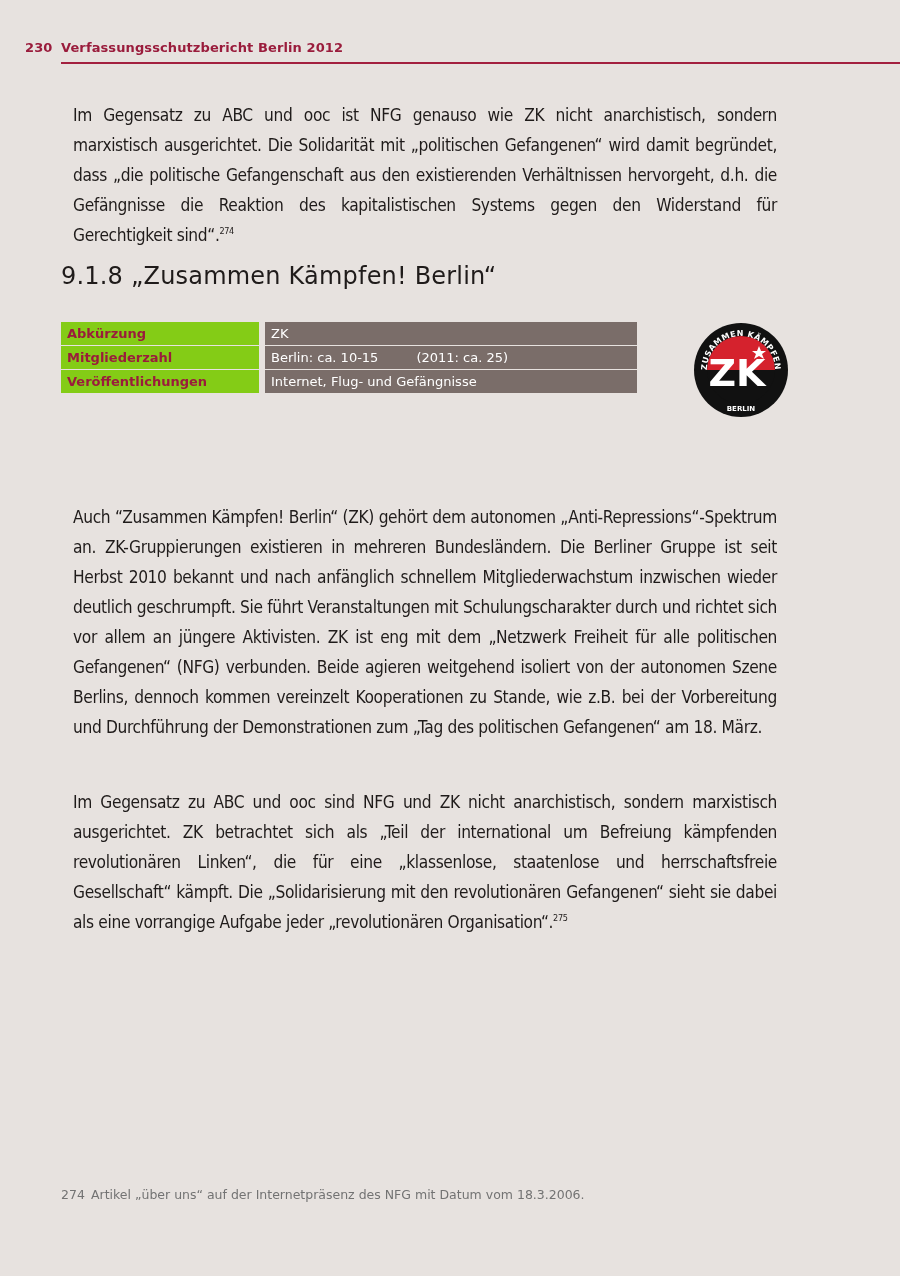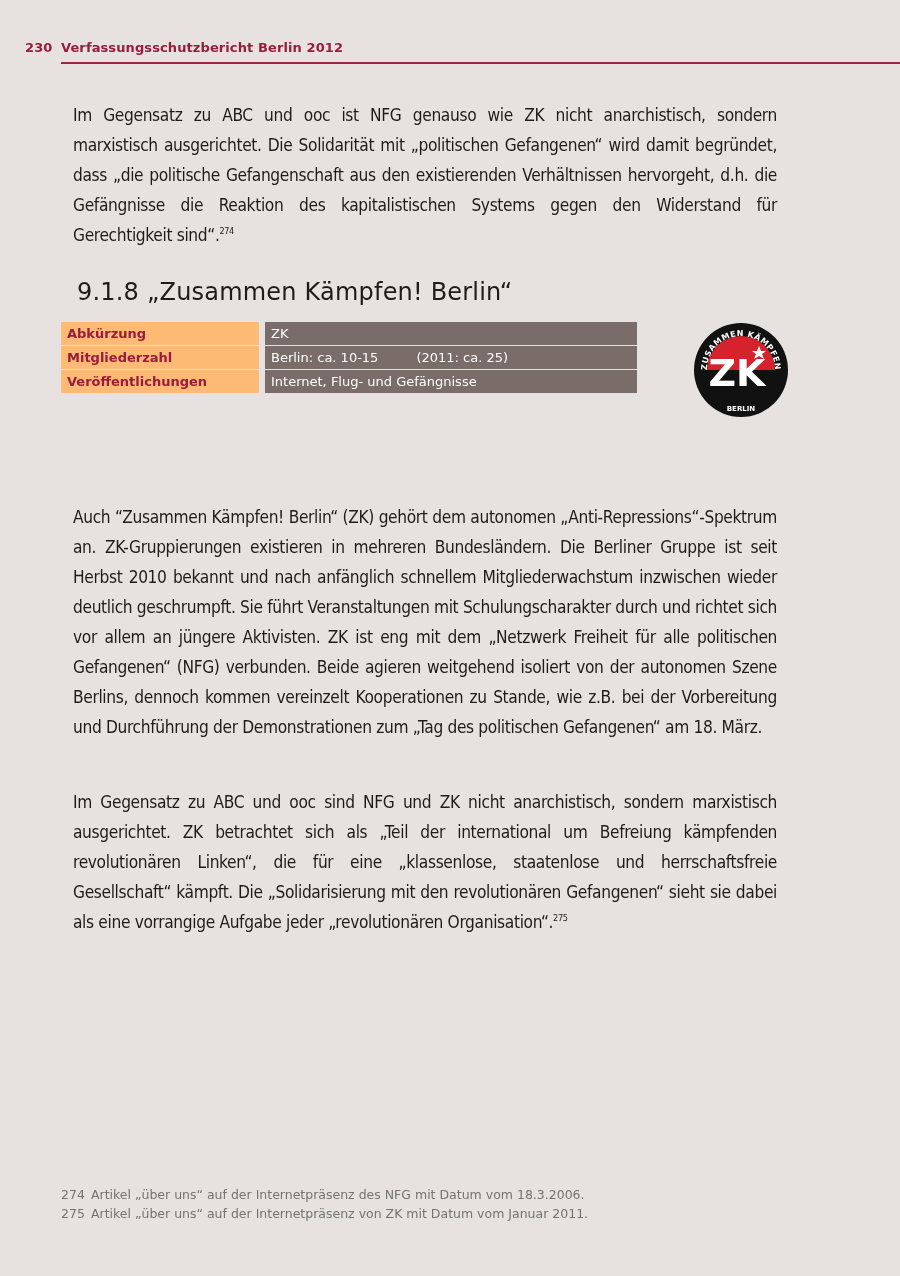--- a/index.html
+++ b/index.html
@@ -24,34 +24,34 @@
   }
   .content { position: absolute; left: 61px; width: 728px; }
   p.body {
     margin: 12px; font-size: 17.2px; line-height: 30px;
     text-align: justify; letter-spacing: -0.35px;
     font-family: "DejaVu Sans Condensed", "DejaVu Sans", sans-serif;
   }
   sup { font-size: 9px; vertical-align: 7px; line-height: 0; }
   .section-title {
     position: absolute; left: 61px; top: 262px;
-    font-size: 24px; font-weight: normal; margin: 16px;
+    font-size: 24px; font-weight: normal; margin: 0;
     letter-spacing: 0.2px;
   }
   table.facts {
     position: absolute; left: 61px; top: 322px;
     border-collapse: collapse; width: 576px;
     font-size: 13px;
   }
   table.facts td {
     height: 23px; padding: 0 6px;
     border-bottom: 1px solid #e7e2df;
   }
   table.facts td.label {
-    background: #fdba74; color: #9a1c3c; font-weight: bold;
+    background: #84cc16; color: #9a1c3c; font-weight: bold;
     width: 186px; border-right: 6px solid #e7e2df;
     border-bottom: 1px solid #e7e2df;
   }
   table.facts td.value { background: #7a6d69; color: #ffffff; }
   .gap { display: inline-block; width: 38px; }
   .logo { position: absolute; left: 693px; top: 322px; width: 96px; height: 96px; }
   .footnotes {
     position: absolute; left: 61px; top: 1185px;
     font-size: 12.5px; line-height: 19px; color: #737373;
   }
@@ -113,14 +113,13 @@
 <div class="content" style="top:490px;">
   <p class="body">Auch “Zusammen Kämpfen! Berlin“ (ZK) gehört dem autonomen „Anti-Repressions“-Spektrum an. ZK-Gruppierungen existieren in mehreren Bundesländern. Die Berliner Gruppe ist seit Herbst 2010 bekannt und nach anfänglich schnellem Mitgliederwachstum inzwischen wieder deutlich geschrumpft. Sie führt Veranstaltungen mit Schulungscharakter durch und richtet sich vor allem an jüngere Aktivisten. ZK ist eng mit dem „Netzwerk Freiheit für alle politischen Gefangenen“ (NFG) verbunden. Beide agieren weitgehend isoliert von der autonomen Szene Berlins, dennoch kommen vereinzelt Kooperationen zu Stande, wie z.B. bei der Vorbereitung und Durchführung der Demonstrationen zum „Tag des politischen Gefangenen“ am 18. März.</p>
 </div>
 
 <div class="content" style="top:775px;">
   <p class="body"><span>Im Gegensatz zu ABC und ooc sind NFG und ZK nicht anarchistisch, sondern marxistisch ausgerichtet. ZK betrachtet sich als „Teil der international um Befreiung kämpfenden revolutionären Linken“, die für eine „klassenlose, staatenlose und herrschaftsfreie Gesellschaft“ kämpft. Die „Solidarisierung mit den revolutionären Gefangenen“ sieht sie dabei als eine vorrangige Aufgabe jeder „revolutionären Organisation“.</span><sup>275</sup></p>
 </div>
 
 <div class="footnotes">
   <div><span class="fn-num">274</span><span>Artikel „über uns“ auf der Internetpräsenz des NFG mit Datum vom 18.3.2006.</span></div>
-  <div><span class="fn-num">275</span><span>Artikel „über uns“ auf der Internetpräsenz von ZK mit Datum vom Januar 2011.</span></div>
 </div>
 
 </body></html>

